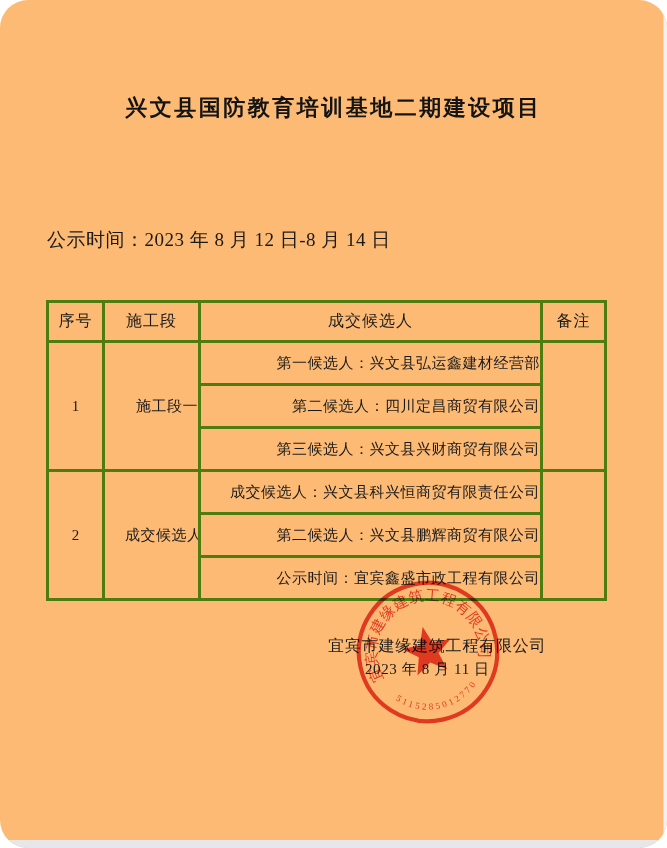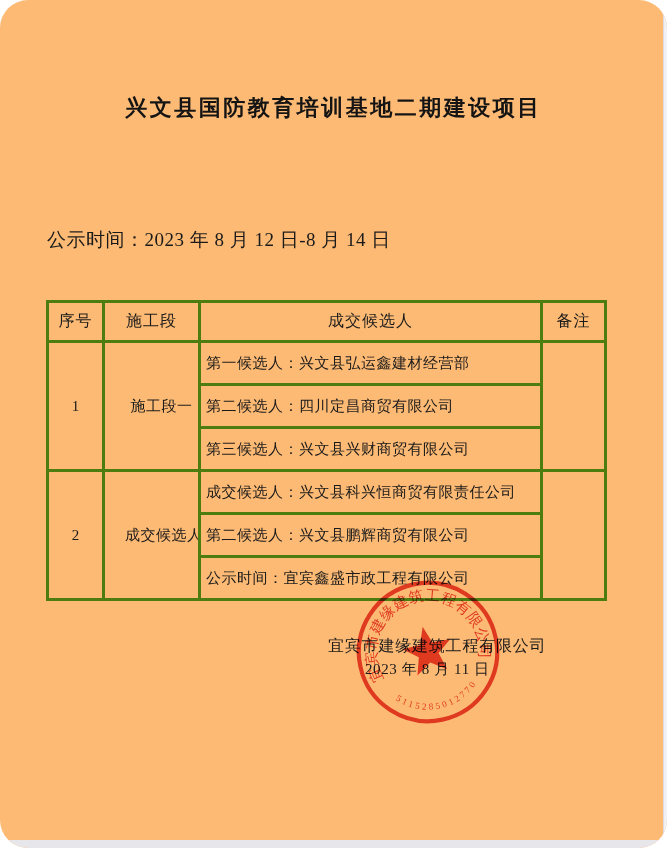--- a/index.html
+++ b/index.html
@@ -54,22 +54,22 @@
   table.notice th, table.notice td {
     border: 3px solid #4d7c0f;
     overflow: hidden;
     white-space: nowrap;
   }
   table.notice { border: 2px solid #333; }
   table.notice thead tr { height: 40px; }
   table.notice tbody tr { height: 43px; }
   th.h { font-weight: normal; font-size: 16px; text-align: center; letter-spacing: 1px; }
   td.c-no { text-align: center; }
-  td.c-sec { text-align: center; padding-left: 20px; letter-spacing: 0.5px; }
-  td.c-cand { text-align: left; padding-left: 5px; letter-spacing: 0.5px; }
+  td.c-sec { text-align: right; padding-left: 20px; letter-spacing: 0.5px; }
+  td.c-cand { text-align: right; padding-left: 5px; letter-spacing: 0.5px; }
   td.c-rem { }
   .sig-company {
     position: absolute;
     left: 328px; top: 636px;
     font-size: 16px;
     letter-spacing: 0.8px;
     color: #1a1a1a;
   }
   .sig-date {
     position: absolute;

